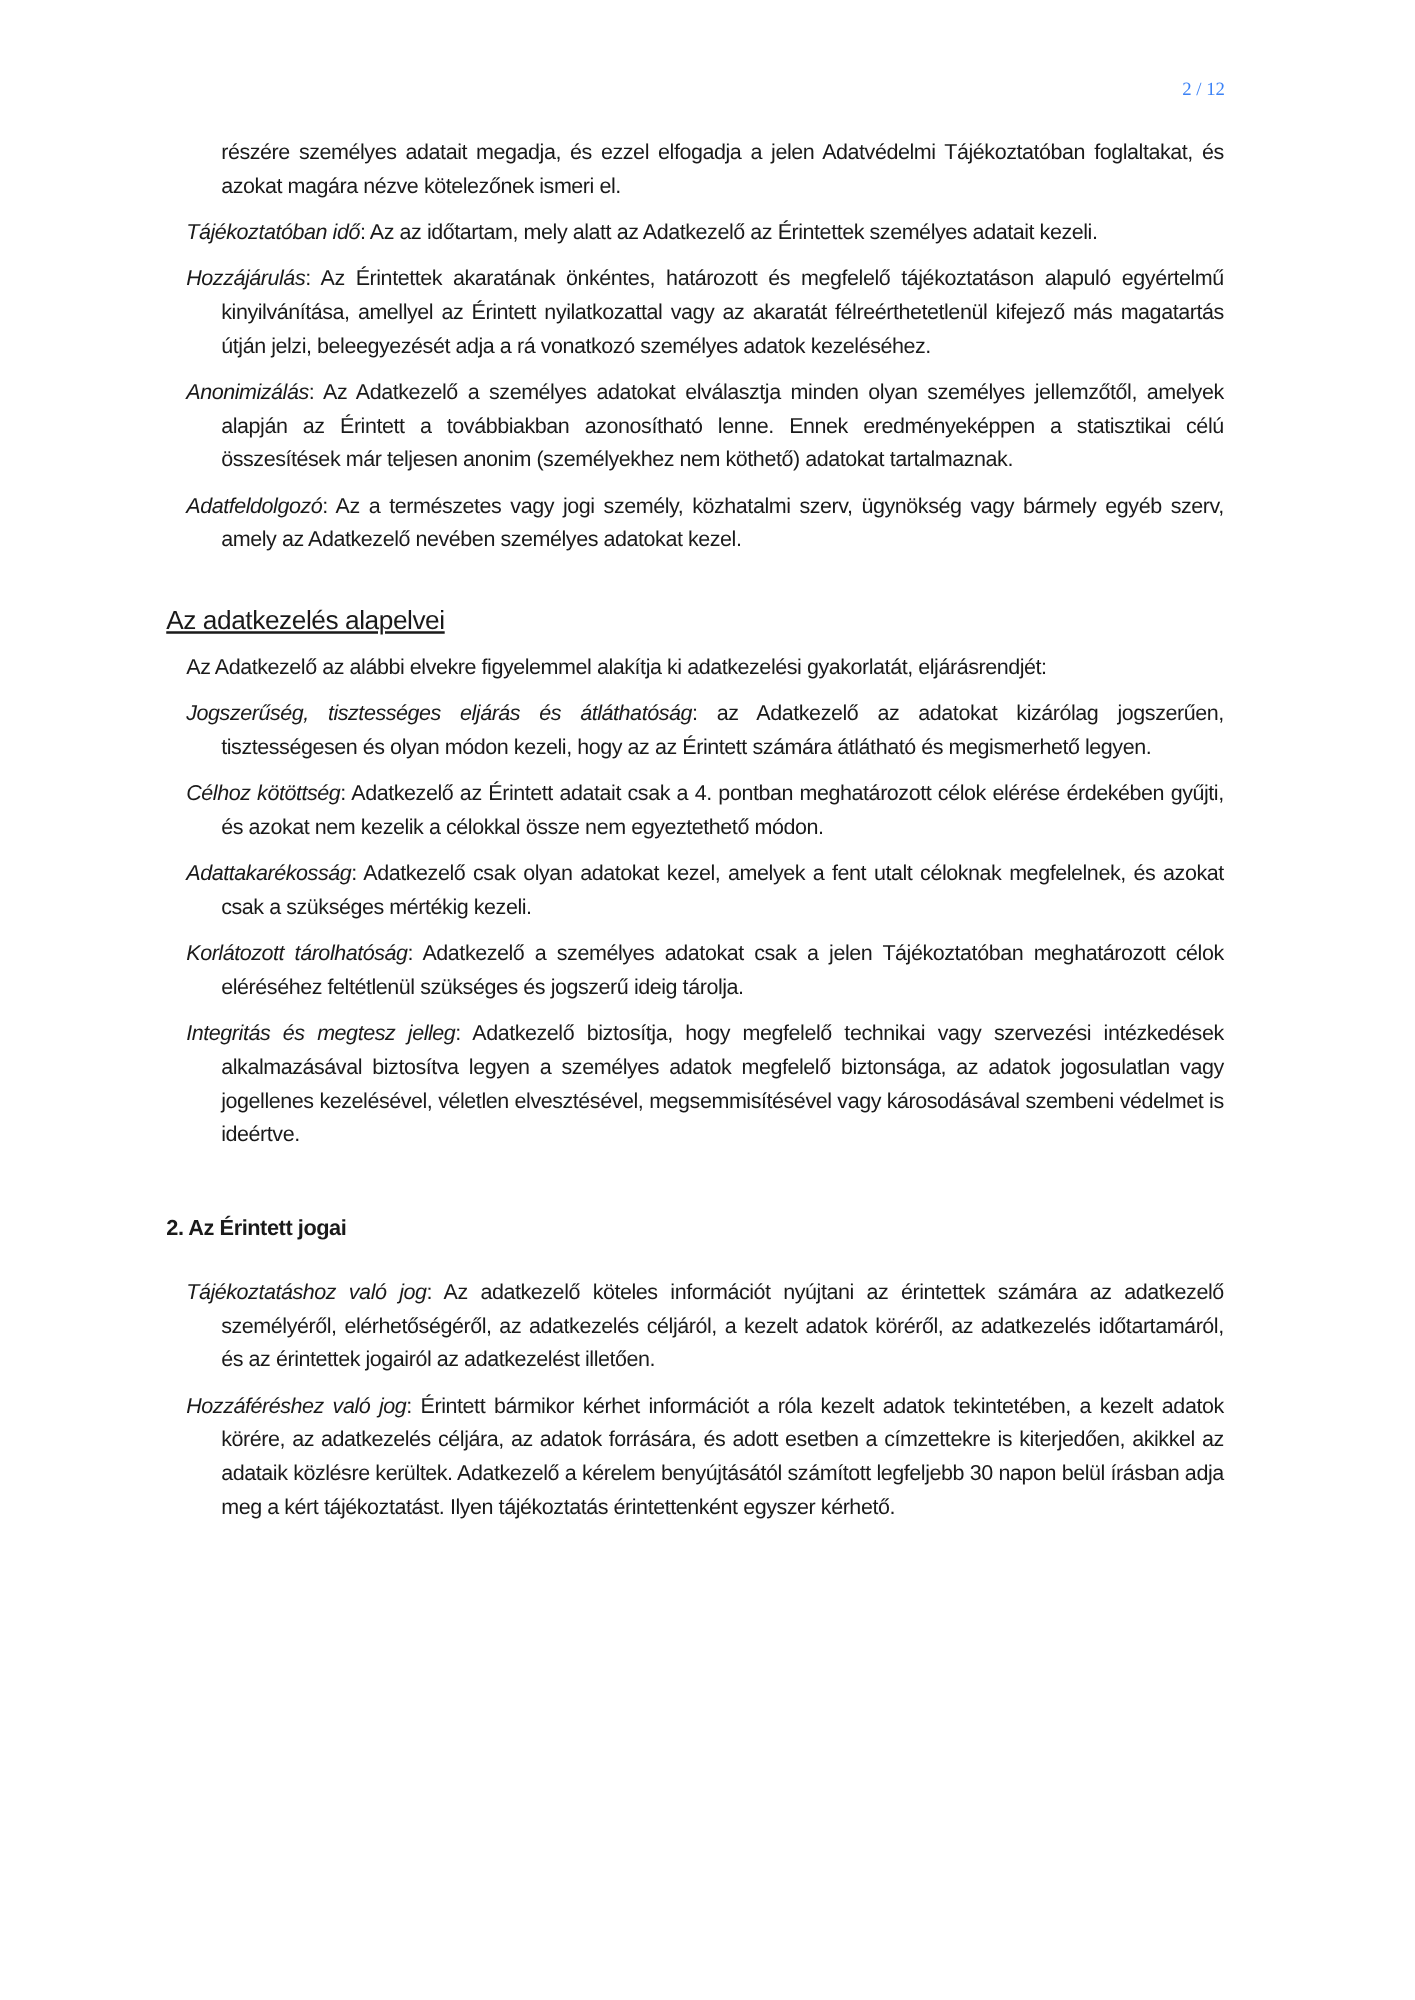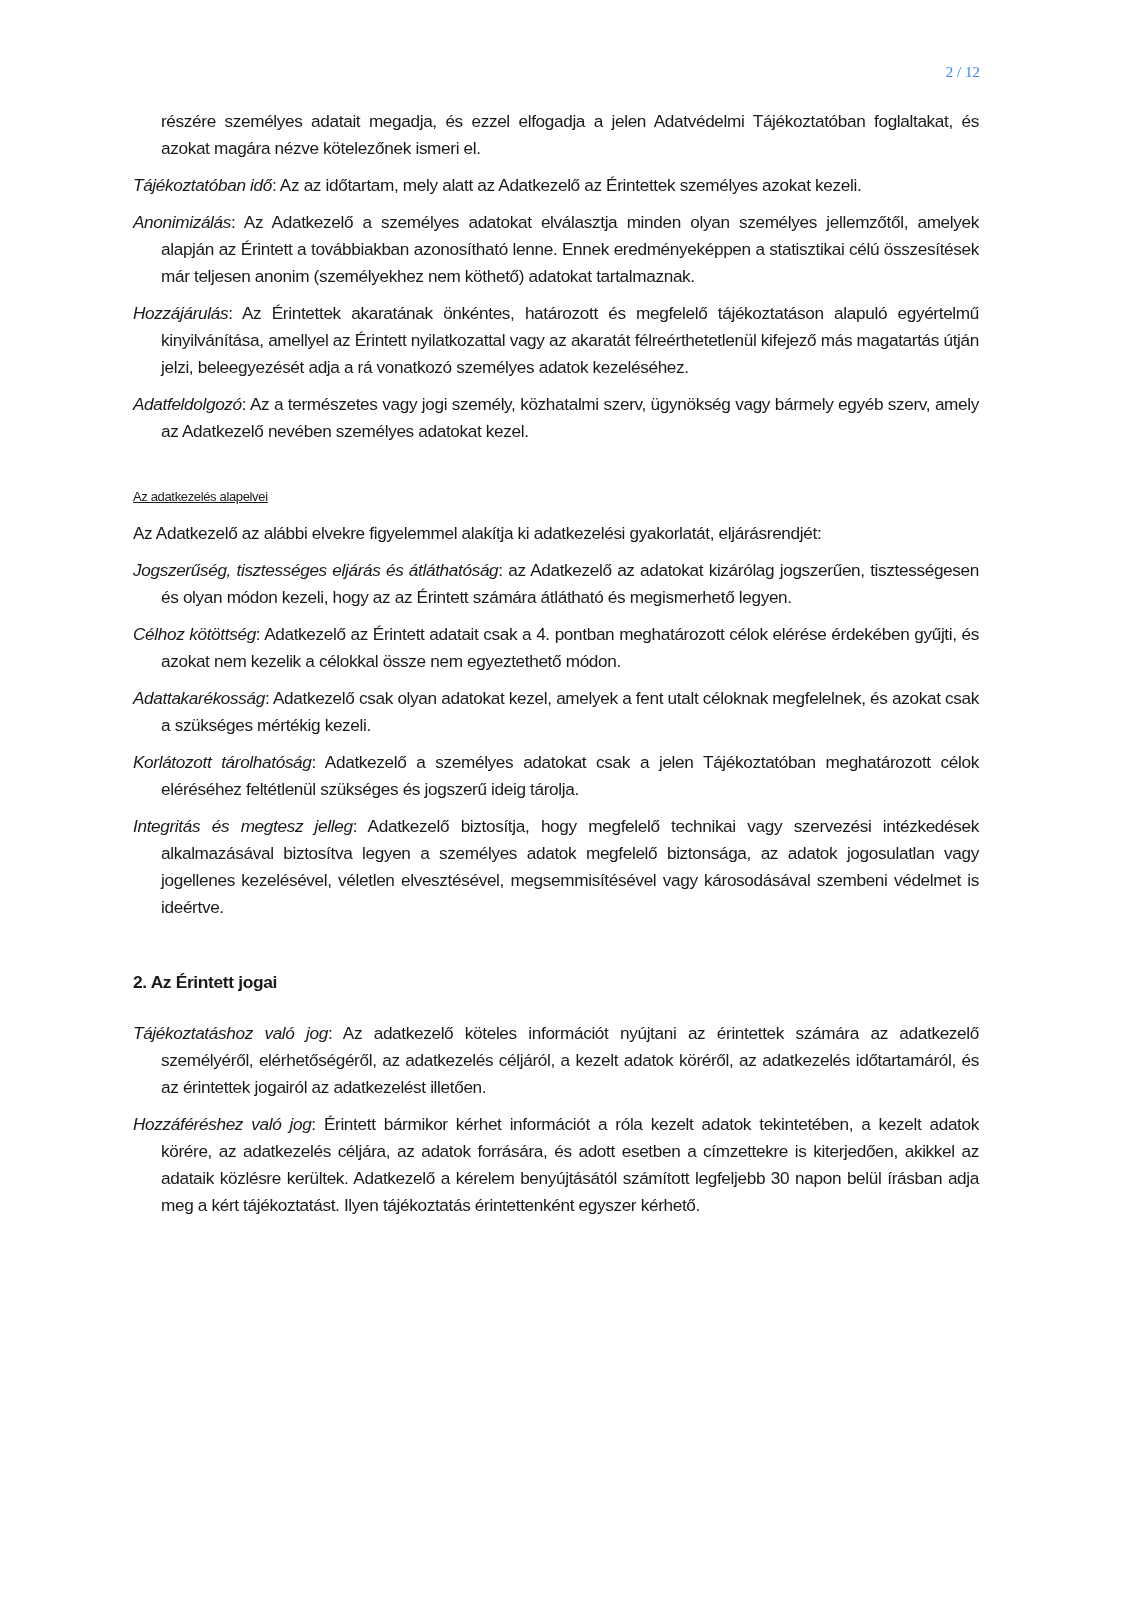--- a/index.html
+++ b/index.html
@@ -11,49 +11,49 @@
   .page-number {
     position: absolute; top: 64px; right: 152px;
     font-family: "Liberation Serif", "DejaVu Serif", serif;
     font-size: 15px; color: #3b82f6;
   }
   .content {
     position: absolute; left: 133px; top: 108px; width: 846px;
     font-size: 17.2px; line-height: 27px; letter-spacing: -0.35px;
   }
   .para {
-    text-align: justify; margin: 0 0 10px 0;
+    text-align: justify; margin: 0 0 10px 16px;
     padding-left: 28px; text-indent: -28px;
   }
   .para.cont { padding-left: 28px; text-indent: 0; }
   .para.plain { padding-left: 0; text-indent: 0; }
   .term { font-style: italic; }
   .heading-u {
     text-decoration: underline; margin: 38px 0 10px 0;
-    font-size: 13px;
+    font-size: 21px;
   }
   .heading-2 {
     margin: 48px 0 12px 0; font-weight: bold; font-size: 17.4px;
   }
   .gap { height: 12px; }
 </style>
 </head>
 <body>
 
 <div class="page-number">2 / 12</div>
 
 <div class="content">
 
   <p class="para cont">részére személyes adatait megadja, és ezzel elfogadja a jelen Adatvédelmi Tájékoztatóban foglaltakat, és azokat magára nézve kötelezőnek ismeri el.</p>
 
-  <p class="para"><span class="term">Tájékoztatóban idő</span><span>: Az az időtartam, mely alatt az Adatkezelő az Érintettek személyes azokat kezeli.</span></p>
+  <p class="para"><span class="term">Tájékoztatóban idő</span><span>: Az az időtartam, mely alatt az Adatkezelő az Érintettek személyes adatait kezeli.</span></p>
+
+  <p class="para"><span class="term">Hozzájárulás</span><span>: Az Érintettek akaratának önkéntes, határozott és megfelelő tájékoztatáson alapuló egyértelmű kinyilvánítása, amellyel az Érintett nyilatkozattal vagy az akaratát félreérthetetlenül kifejező más magatartás útján jelzi, beleegyezését adja a rá vonatkozó személyes adatok kezeléséhez.</span></p>
 
   <p class="para"><span class="term">Anonimizálás</span><span>: Az Adatkezelő a személyes adatokat elválasztja minden olyan személyes jellemzőtől, amelyek alapján az Érintett a továbbiakban azonosítható lenne. Ennek eredményeképpen a statisztikai célú összesítések már teljesen anonim (személyekhez nem köthető) adatokat tartalmaznak.</span></p>
-
-  <p class="para"><span class="term">Hozzájárulás</span><span>: Az Érintettek akaratának önkéntes, határozott és megfelelő tájékoztatáson alapuló egyértelmű kinyilvánítása, amellyel az Érintett nyilatkozattal vagy az akaratát félreérthetetlenül kifejező más magatartás útján jelzi, beleegyezését adja a rá vonatkozó személyes adatok kezeléséhez.</span></p>
 
   <p class="para"><span class="term">Adatfeldolgozó</span><span>: Az a természetes vagy jogi személy, közhatalmi szerv, ügynökség vagy bármely egyéb szerv, amely az Adatkezelő nevében személyes adatokat kezel.</span></p>
 
   <div class="heading-u">Az adatkezelés alapelvei</div>
 
   <p class="para plain">Az Adatkezelő az alábbi elvekre figyelemmel alakítja ki adatkezelési gyakorlatát, eljárásrendjét:</p>
 
   <p class="para"><span class="term">Jogszerűség, tisztességes eljárás és átláthatóság</span><span>: az Adatkezelő az adatokat kizárólag jogszerűen, tisztességesen és olyan módon kezeli, hogy az az Érintett számára átlátható és megismerhető legyen.</span></p>
 
   <p class="para"><span class="term">Célhoz kötöttség</span><span>: Adatkezelő az Érintett adatait csak a 4. pontban meghatározott célok elérése érdekében gyűjti, és azokat nem kezelik a célokkal össze nem egyeztethető módon.</span></p>

